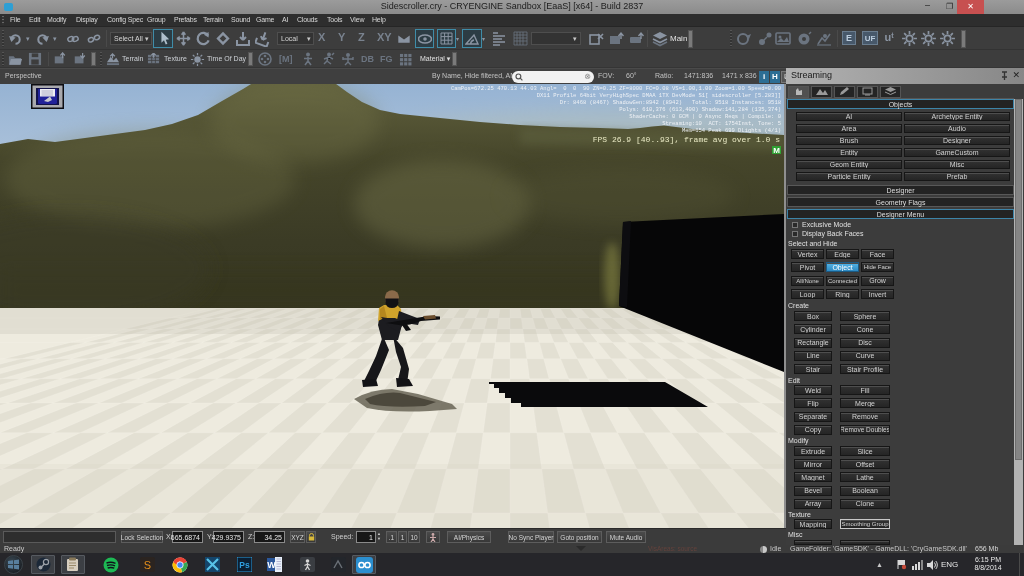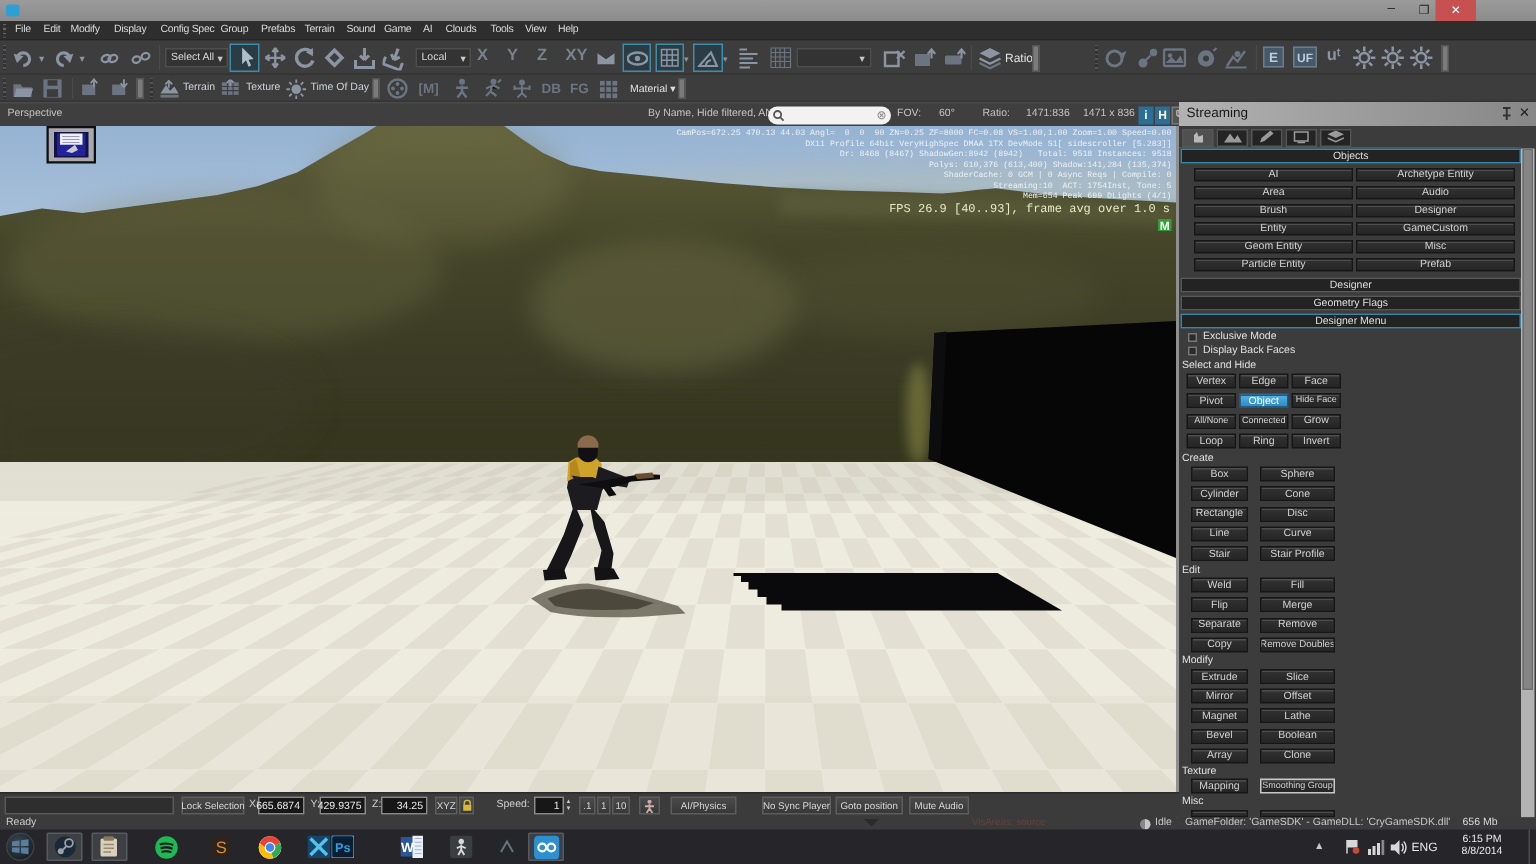--- a/index.html
+++ b/index.html
@@ -28,20 +28,21 @@
 .sfield{position:absolute;top:2px;height:12px;background:#171717;border:1px solid #8a8a8a;color:#e8e8e8;font-size:7px;display:flex;align-items:center;justify-content:flex-end;padding-right:2px}
 .slab{position:absolute;top:4px;font-size:7px;color:#cfcfcf}
 .bottomrow{position:absolute;left:0;top:545px;width:1024px;height:8px;background:#3b3b3b}
 .taskbar{position:absolute;left:0;top:553px;width:1024px;height:23px;background:#26262a}
 .tico{position:absolute;top:2px;width:24px;height:19px;display:flex;align-items:center;justify-content:center}
 .tico.framed{background:#3c3f44;border:1px solid #565a60;border-radius:1px}
 </style></head><body>
 <div id="page">
     <div class="titlebar">
       <div class="abs" style="left:4px;top:3px;width:9px;height:8px;background:#2e9fd4;border-radius:2px"></div>
+      <div class="ttl">Sidescroller.cry - CRYENGINE Sandbox [EaaS] [x64] - Build 2837</div>
       <div class="abs" style="left:917px;top:0;width:21px;height:13px;color:#222;font-size:9px;text-align:center">–</div>
       <div class="abs" style="left:939px;top:2px;width:21px;height:11px;color:#222;font-size:8px;text-align:center">❐</div>
       <div class="abs" style="left:957px;top:0;width:27px;height:14px;background:#c75050;color:#fff;font-size:8px;text-align:center;line-height:14px">✕</div>
     </div>
     <div class="menubar">
       <span style="left:10px">File</span>
       <span style="left:29px">Edit</span>
       <span style="left:47px">Modify</span>
       <span style="left:76px">Display</span>
       <span style="left:107px">Config Spec</span>
@@ -148,21 +149,21 @@
       <svg class="abs" style="left:628px;top:4px" width="16" height="16" viewBox="0 0 16 16">
         <rect x="2" y="6" width="11" height="6" rx="1" fill="#6b7480"></rect>
         <path d="M13 2 L13 8 M10.5 5 L13 2 L15.5 5" stroke="#8a94a2" stroke-width="1.4" fill="none"></path>
       </svg>
       <div class="sep" style="left:647px;top:3px;height:17px"></div>
       <svg class="abs" style="left:652px;top:4px" width="16" height="16" viewBox="0 0 16 16">
         <path d="M8 1 L15 4.5 L8 8 L1 4.5 Z" fill="#8a94a2"></path>
         <path d="M1 8 L8 11.5 L15 8" stroke="#8a94a2" stroke-width="1.6" fill="none"></path>
         <path d="M1 11 L8 14.5 L15 11" stroke="#6b7480" stroke-width="1.6" fill="none"></path>
       </svg>
-      <div class="lbl" style="left:670px;top:7px;font-size:8px;color:#e2e2e2">Ratio</div>
+      <div class="lbl" style="left:670px;top:7px;font-size:8px;color:#e2e2e2">Main</div>
       <div class="strip" style="left:688px;top:3px;height:18px"></div>
       <div class="grip" style="left:730px;top:3px;height:17px"></div>
       <svg class="abs" style="left:736px;top:4px" width="16" height="16" viewBox="0 0 16 16">
         <circle cx="7" cy="8" r="5" fill="none" stroke="#6b7480" stroke-width="2"></circle>
         <path d="M10 5 L15 3 L13 8 Z" fill="#6b7480"></path>
       </svg>
       <svg class="abs" style="left:757px;top:4px" width="16" height="16" viewBox="0 0 16 16">
         <circle cx="5" cy="11" r="3" fill="#6b7480"></circle>
         <circle cx="12" cy="4" r="2.5" fill="#6b7480"></circle>
         <path d="M7 9 L10 6" stroke="#6b7480" stroke-width="1.5"></path>
@@ -855,21 +856,21 @@
           <path d="M8 0.5 A7.5 7.5 0 0 0 1.2 5 L5 8 A3.5 3.5 0 0 1 8 4.5 L14.8 5 A7.5 7.5 0 0 0 8 0.5" fill="#ea4335"></path>
           <circle cx="8" cy="8" r="3.2" fill="#4285f4" stroke="#fff" stroke-width="0.8"></circle>
         </svg>
       </div>
       <div class="tico" style="left:200px">
         <svg width="15" height="15" viewBox="0 0 15 15">
           <rect width="15" height="15" fill="#14456b"></rect>
           <path d="M2 2 L13 13 M13 2 L2 13" stroke="#57c2e8" stroke-width="2.2"></path>
         </svg>
       </div>
-      <div class="tico" style="left:216px">
+      <div class="tico" style="left:232px">
         <svg width="15" height="15" viewBox="0 0 15 15">
           <rect width="15" height="15" rx="1.5" fill="#0b1f33" stroke="#2f9fe0" stroke-width="1"></rect>
           <text x="7.5" y="11" font-size="8.5" fill="#2f9fe0" text-anchor="middle" font-family="Liberation Sans" font-weight="bold">Ps</text>
         </svg>
       </div>
       <div class="tico" style="left:263px">
         <svg width="16" height="15" viewBox="0 0 16 15">
           <rect x="0" y="1" width="9" height="13" fill="#2b579a"></rect>
           <rect x="8" y="0" width="7" height="15" fill="#e8f0fa"></rect>
           <path d="M9.5 2 H14 M9.5 4.5 H14 M9.5 7 H14 M9.5 9.5 H14 M9.5 12 H14" stroke="#aac" stroke-width="0.8"></path>

